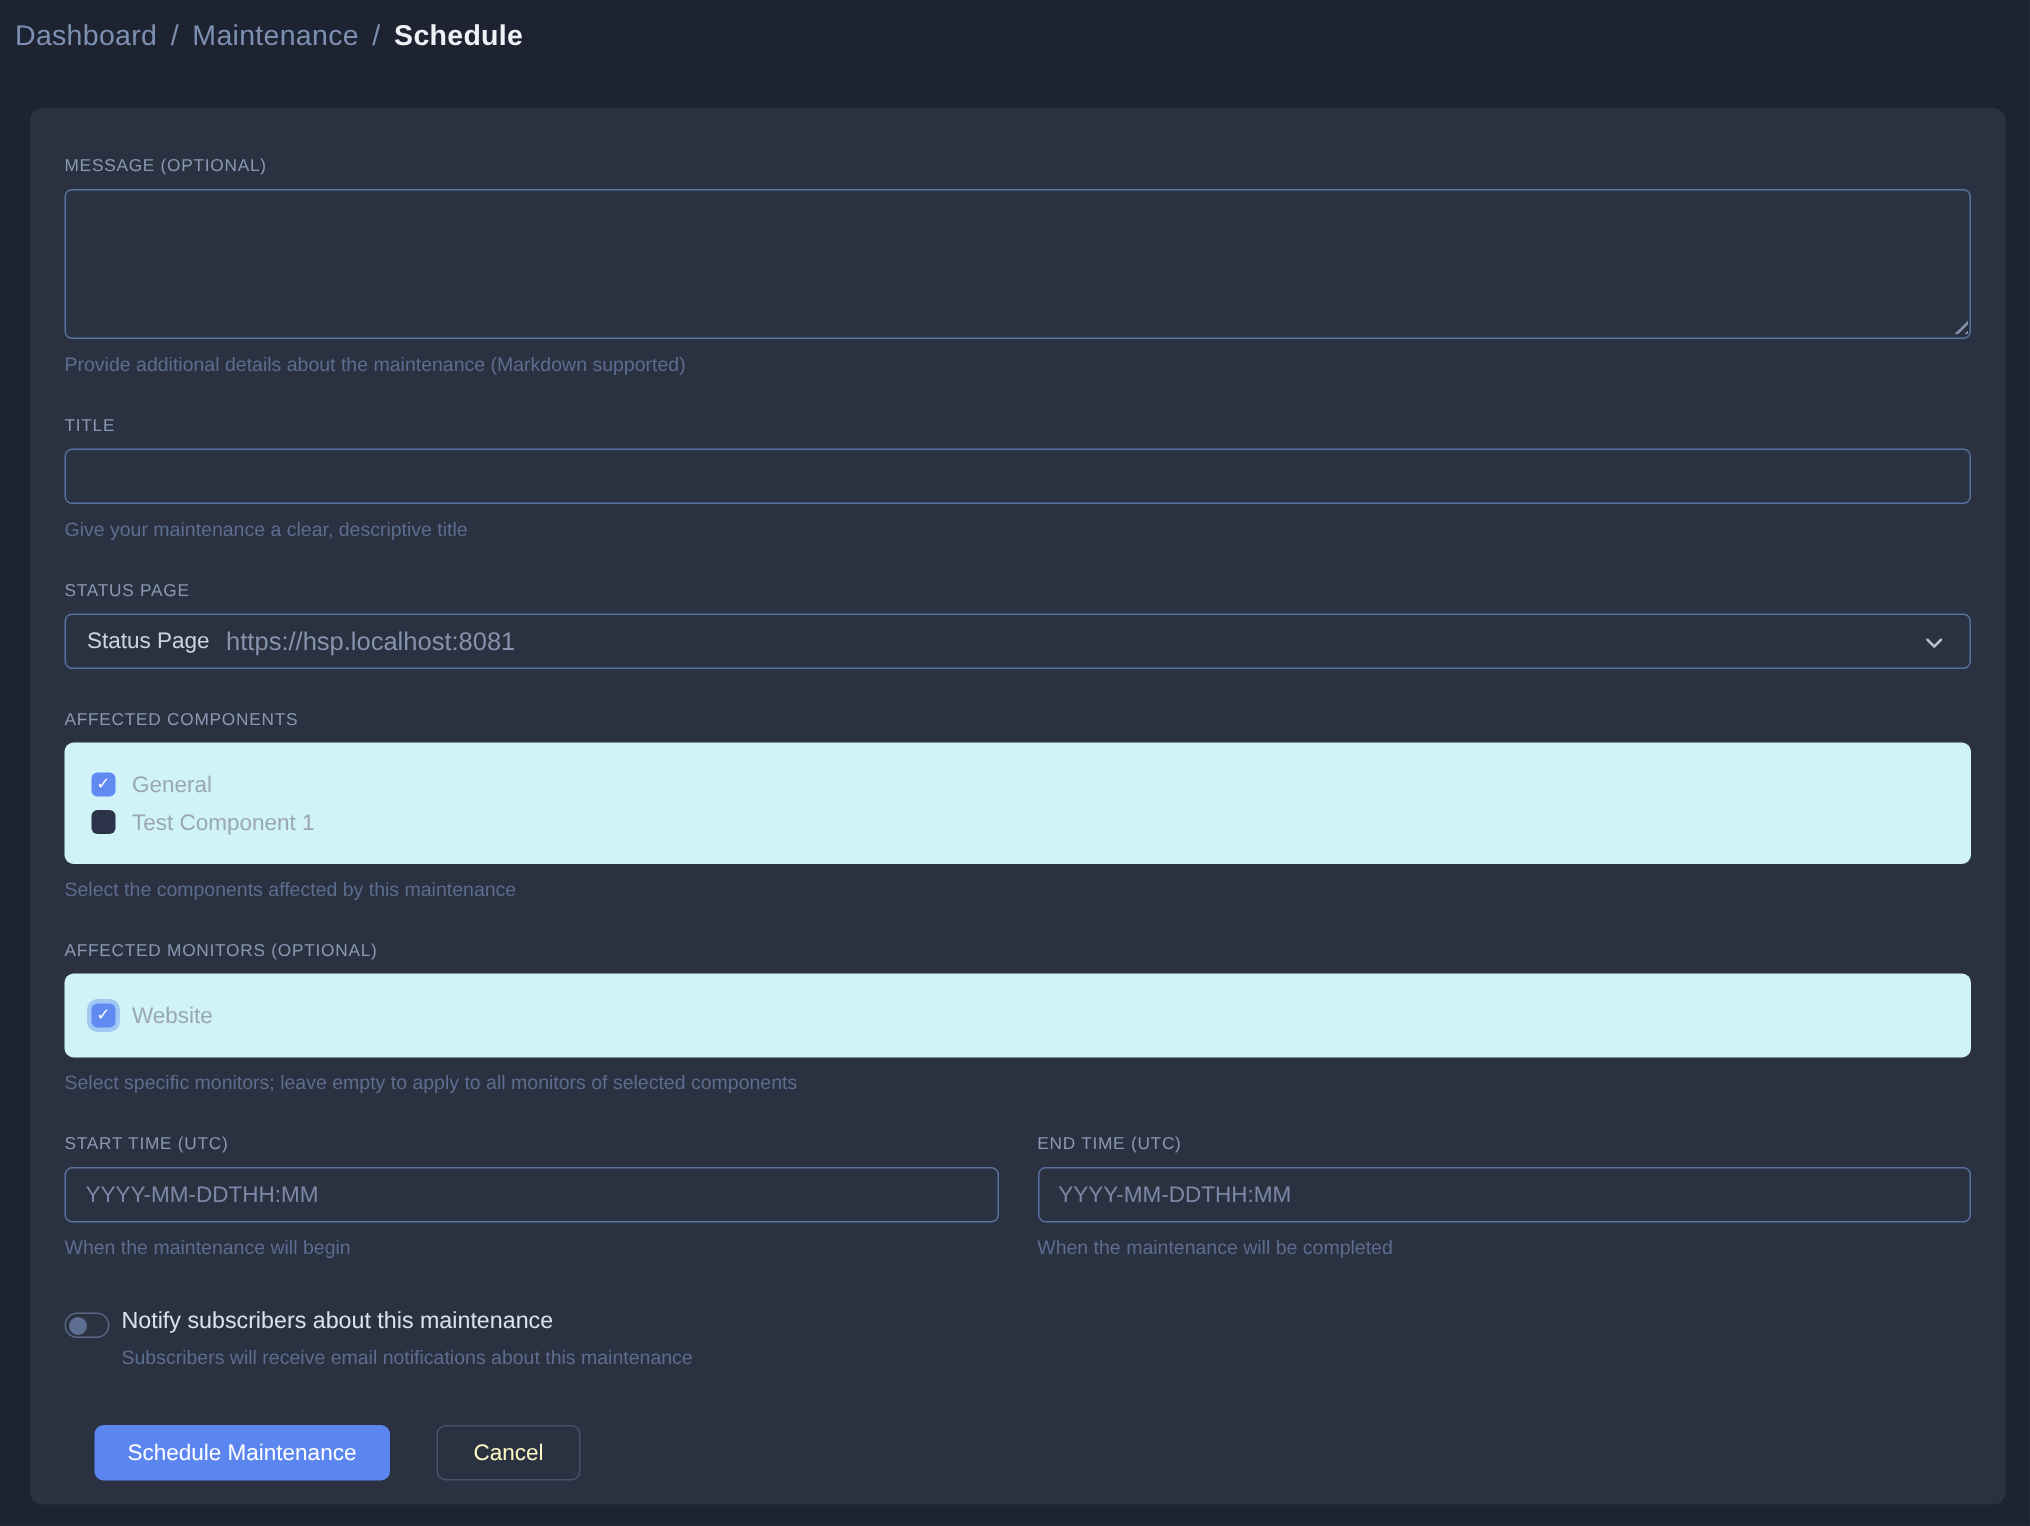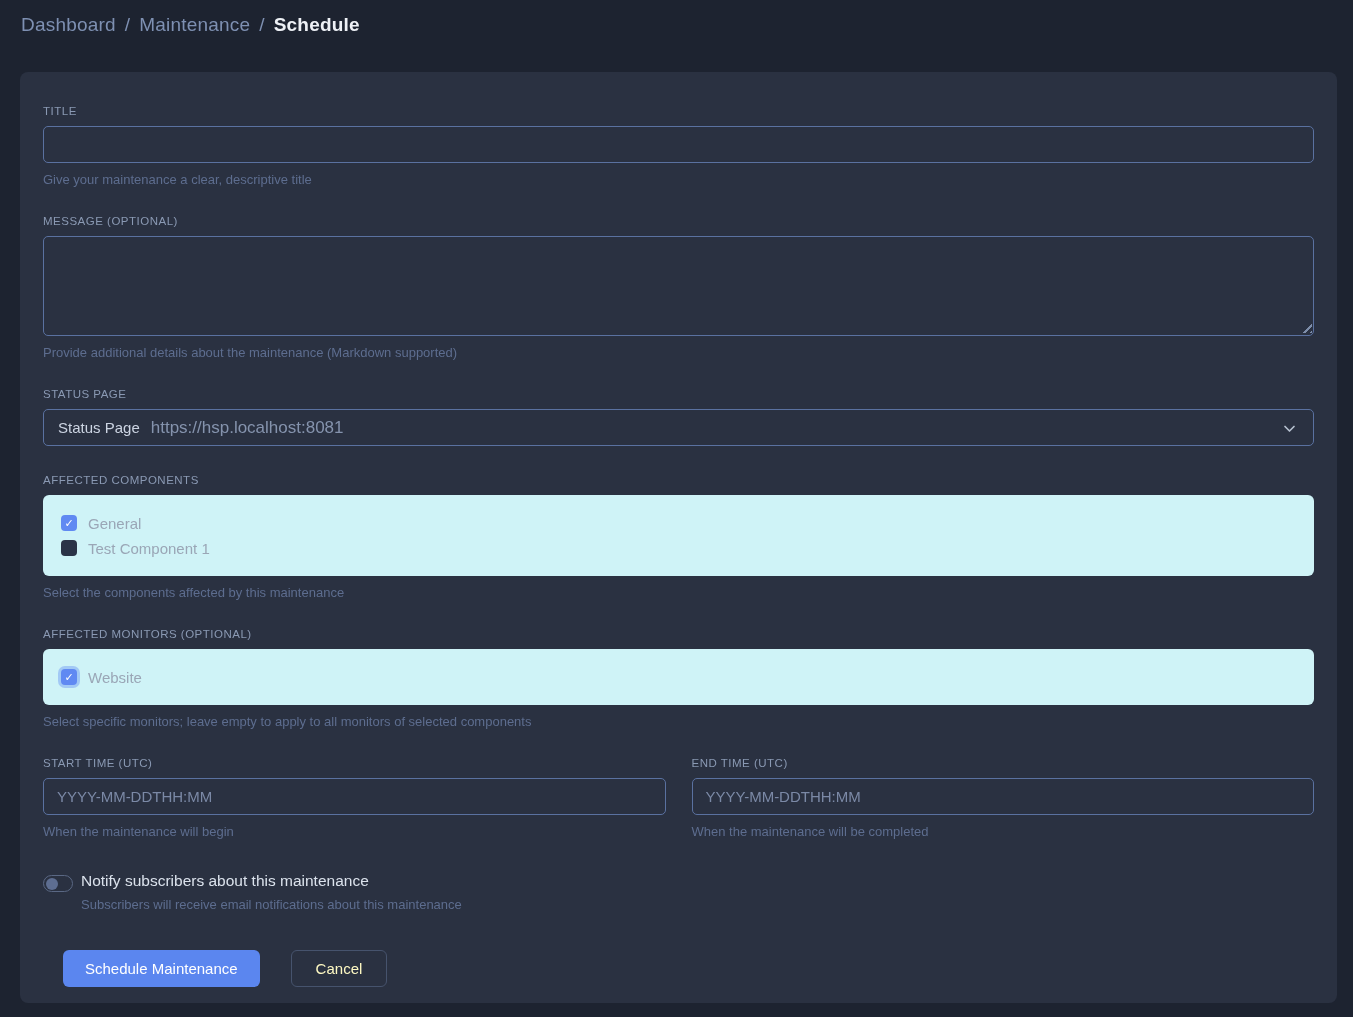--- a/index.html
+++ b/index.html
@@ -4,21 +4,21 @@
 <style>
   * { box-sizing: border-box; margin: 0; padding: 0; }
   html, body { width: 1353px; height: 1017px; }
   body {
     background: #1d2330;
     font-family: "Liberation Sans", "DejaVu Sans", sans-serif;
     overflow: hidden;
   }
 
   
-  .topbar { height: 50px; display: flex; align-items: center; padding-left: 21px; }
+  .topbar { height: 50px; display: flex; align-items: center; padding-left: 10px; }
   .breadcrumb { font-size: 19px; letter-spacing: .2px; }
   .crumb { color: #7e90b2; cursor: pointer; }
   .crumb-sep { color: #7e90b2; margin: 0 9px; }
   .crumb-active { color: #eef1f6; font-weight: 600; }
 
   
   .card {
     margin: 22px 16px 0 20px;
     height: 931px;
     background: #2a3141;
@@ -127,32 +127,32 @@
 
 <div class="topbar">
   <div class="breadcrumb">
     <span class="crumb">Dashboard</span><span class="crumb-sep">/</span><span class="crumb">Maintenance</span><span class="crumb-sep">/</span><span class="crumb-active">Schedule</span>
   </div>
 </div>
 
 <div class="card">
 
   <div class="group">
-    <div class="field-label">TITLE</div>
-    <input class="text-input" type="text" value="" style="">
-    <div class="help-text">Give your maintenance a clear, descriptive title</div>
-  </div>
-
-  <div class="group">
     <div class="field-label">MESSAGE (OPTIONAL)</div>
     <div class="textarea-wrap">
       <textarea class="text-input" style=""></textarea>
       <div class="grip"></div>
     </div>
     <div class="help-text">Provide additional details about the maintenance (Markdown supported)</div>
+  </div>
+
+  <div class="group">
+    <div class="field-label">TITLE</div>
+    <input class="text-input" type="text" value="" style="">
+    <div class="help-text">Give your maintenance a clear, descriptive title</div>
   </div>
 
   <div class="group">
     <div class="field-label">STATUS PAGE</div>
     <div class="select">
       <span class="select-name">Status Page</span>
       <span class="select-url">https://hsp.localhost:8081</span>
       <span class="chevron">
         <svg width="15" height="15" viewBox="0 0 15 15" fill="none">
           <polyline points="3,5.5 7.5,10 12,5.5" stroke="#b6c0cf" stroke-width="1.7" stroke-linecap="round" stroke-linejoin="round"></polyline>

